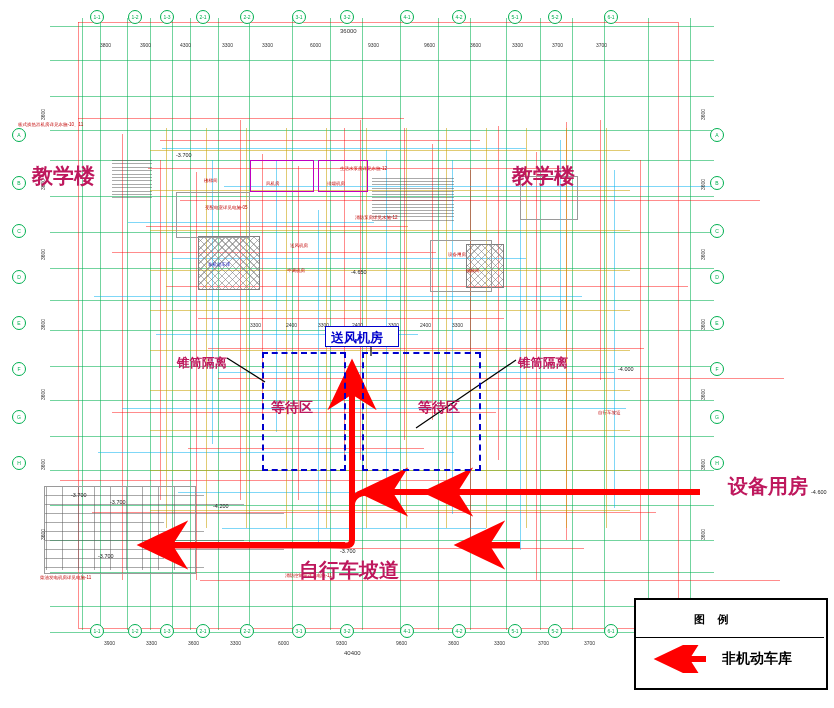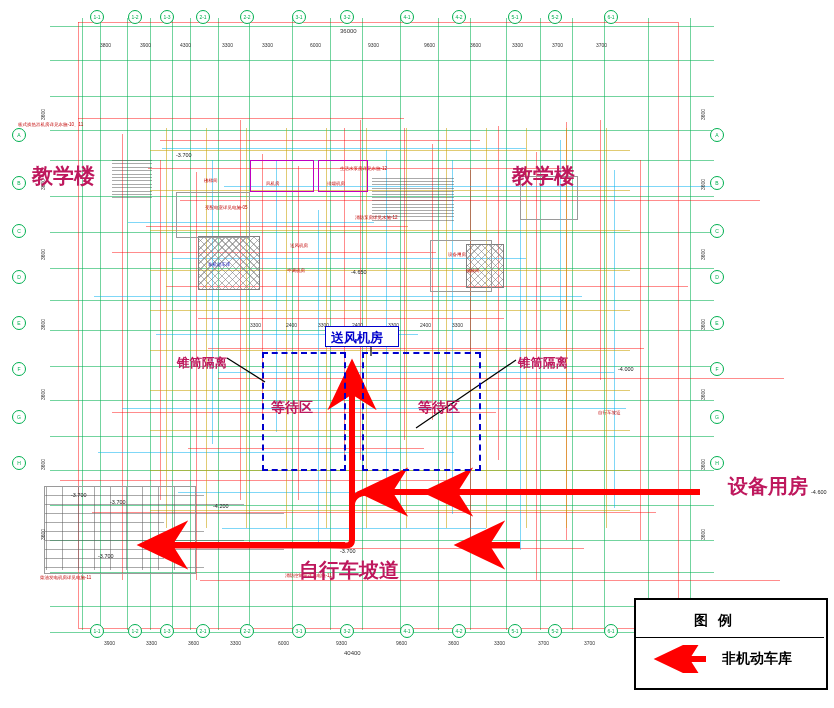--- a/index.html
+++ b/index.html
@@ -377,21 +377,21 @@
   <div class="label-big" style="left:728px;top:473px;font-size:20px;">设备用房</div>
   <div class="label-big" style="left:299px;top:557px;font-size:20px;">自行车坡道</div>
 
   <div class="label-big" style="left:331px;top:329px;font-size:13px;color:#0000cc;">送风机房</div>
   <div class="label-big" style="left:177px;top:355px;font-size:12.5px;">锥筒隔离</div>
   <div class="label-big" style="left:518px;top:355px;font-size:12.5px;">锥筒隔离</div>
   <div class="label-big" style="left:271px;top:399px;font-size:14px;">等待区</div>
   <div class="label-big" style="left:418px;top:399px;font-size:14px;">等待区</div>
 
   <div class="legend" style="left:634px;top:598px;width:190px;height:88px;"></div>
-  <div class="legend-title" style="left:694px;top:612px;font-size:14px;letter-spacing:3px;">图 例</div>
+  <div class="legend-title" style="left:694px;top:612px;font-size:11px;letter-spacing:3px;font-family:Liberation Mono, monospace;">图 例</div>
   <div class="legend-divider" style="left:634px;top:637px;width:190px;"></div>
   <svg class="abs" style="left:648px;top:645px;width:62px;height:28px;" viewBox="0 0 62 28">
     <defs>
       <marker id="redarrow2" markerWidth="9" markerHeight="9" refX="7.2" refY="4.5" orient="auto">
         <path d="M0,0.4 L8.6,4.5 L0,8.6 L2.6,4.5 Z" fill="#ff0000"></path>
       </marker>
     </defs>
     <path d="M58,14 L14,14" stroke="#ff0000" stroke-width="6" fill="none" marker-end="url(#redarrow2)"></path>
   </svg>
   <div class="legend-text" style="left:722px;top:650px;font-size:14px;">非机动车库</div>

